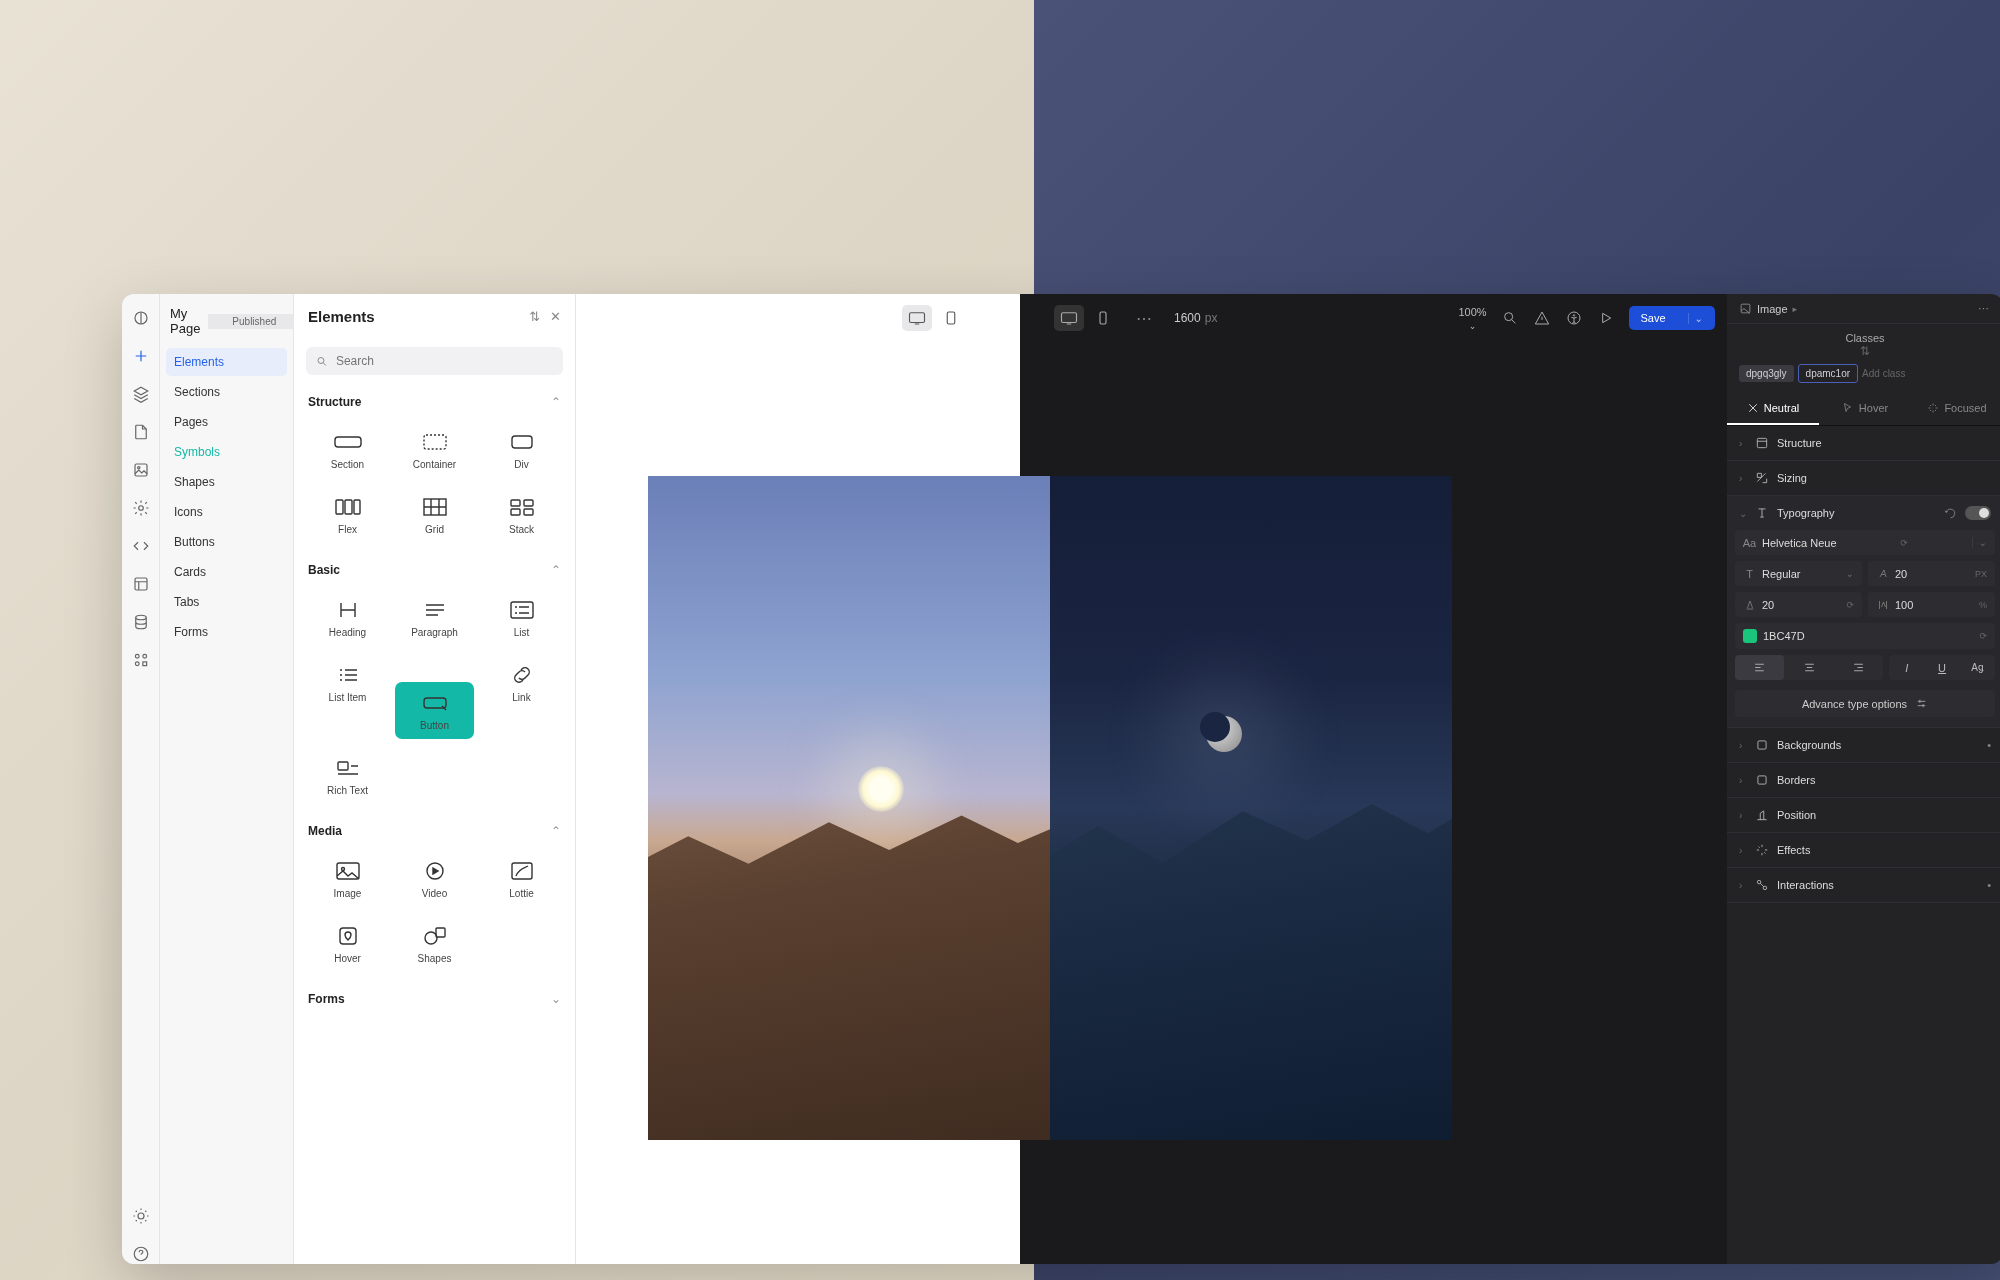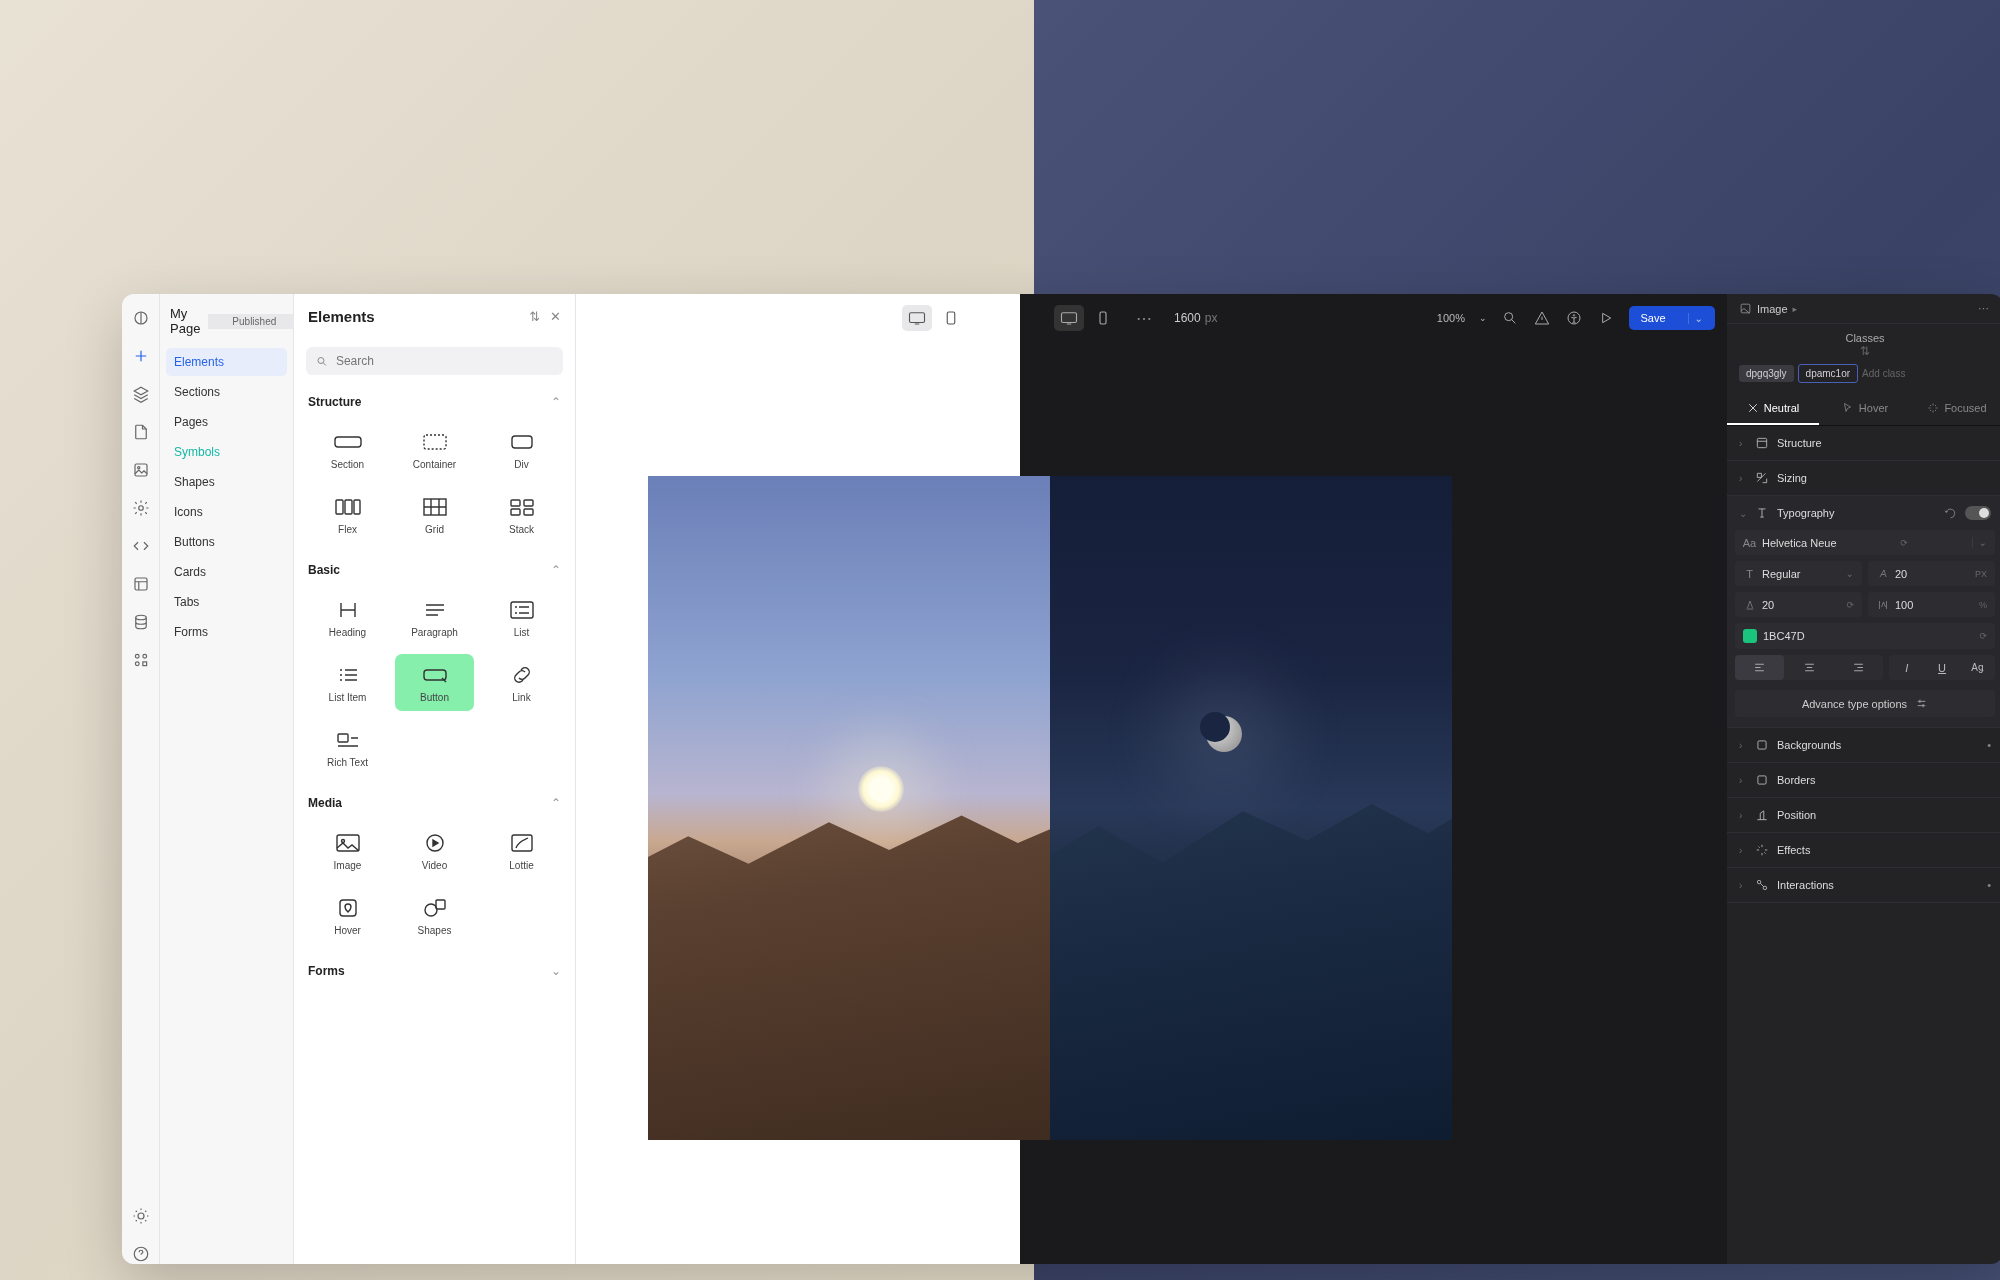--- a/index.html
+++ b/index.html
@@ -36,42 +36,42 @@
 .el-header-ctrls span { cursor: pointer; font-size: 13px; }
 .search-wrap { padding: 12px 12px 10px 12px; }
 .search-box { display: flex; align-items: center; background: #f1f1f3; border-radius: 6px; padding: 7px 10px; gap: 8px; }
 .search-box svg { width: 13px; height: 13px; stroke: #888; fill: none; stroke-width: 2; }
 .search-box input { border: none; background: transparent; outline: none; font-size: 12px; color: #333; width: 100%; }
 .cat-header { display: flex; align-items: center; justify-content: space-between; padding: 10px 14px 6px 14px; }
 .cat-title { font-size: 12px; font-weight: 600; color: #222; }
 .cat-chev { color: #999; font-size: 12px; cursor: pointer; }
 .tile-grid { display: grid; grid-template-columns: repeat(3, 1fr); gap: 8px 8px; padding: 6px 14px 10px 14px; }
 .tile { display: flex; flex-direction: column; align-items: center; gap: 6px; padding: 10px 4px 8px 4px; border-radius: 7px; cursor: pointer; }
-.tile.hover { background: #86efac; }
+.tile.hover { background: #14b8a6; margin-top: 28px; }
 .tile-ic { width: 30px; height: 22px; display: flex; align-items: center; justify-content: center; }
 .tile-ic svg { stroke: #333; fill: none; stroke-width: 1.4; }
 .tile-label { font-size: 10px; color: #444; }
 
 
 .canvas-area { flex: 1; display: flex; flex-direction: column; background: #fff; position: relative; }
 .canvas-area .light-half { position: absolute; left: 0; top: 0; width: 444px; height: 100%; background: #fff; }
 .canvas-area .dark-half { position: absolute; left: 444px; top: 0; right: 0; height: 100%; background: #1a1a1c; }
 .topbar { position: relative; height: 48px; display: flex; align-items: center; z-index: 2; }
 .tb-left { position: absolute; left: 326px; display: flex; gap: 4px; align-items: center; }
 .dev-btn { width: 30px; height: 26px; border-radius: 5px; display: flex; align-items: center; justify-content: center; cursor: pointer; }
 .dev-btn.light { color: #555; }
 .dev-btn.light.active { background: #e8e8ea; }
 .dev-btn.dark { color: #aaa; }
 .dev-btn.dark.active { background: #333; }
 .dev-btn svg { width: 18px; height: 14px; stroke: currentColor; fill: none; stroke-width: 1.5; }
 .tb-dots { color: #888; margin-left: 14px; font-size: 16px; letter-spacing: 2px; cursor: pointer; }
 .tb-width { margin-left: 16px; font-size: 12px; color: #ccc; }
 .tb-width .unit { color: #777; margin-left: 4px; }
 .tb-right { position: absolute; right: 12px; display: flex; align-items: center; gap: 14px; }
-.zoom { font-size: 11px; color: #bbb; display: flex; align-items: center; gap: 14px; }
+.zoom { font-size: 11px; color: #bbb; display: flex; align-items: center; gap: 3px; flex-direction: column; }
 .tb-ic { width: 18px; height: 18px; display: flex; align-items: center; justify-content: center; color: #aaa; cursor: pointer; }
 .tb-ic svg { width: 16px; height: 16px; stroke: currentColor; fill: none; stroke-width: 1.5; }
 .save-btn { background: #1d4ed8; color: #fff; font-size: 11px; padding: 6px 12px; border-radius: 5px; display: flex; align-items: center; gap: 22px; cursor: pointer; }
 .save-btn .chev { font-size: 10px; opacity: .7; border-left: 1px solid rgba(255,255,255,.25); padding-left: 6px; }
 
 .canvas-body { position: relative; flex: 1; z-index: 1; }
 .artwork { position: absolute; left: 72px; top: 134px; width: 804px; height: 664px; display: flex; }
 .art-half { width: 50%; height: 100%; position: relative; overflow: hidden; }
 .art-day { background: linear-gradient(180deg, #6b7fb8 0%, #8ea3d0 30%, #b8b5d0 48%, #c9a890 55%, #6a4838 75%, #4a3328 100%); }
 .art-night { background: linear-gradient(180deg, #151e38 0%, #1a2542 30%, #283858 50%, #1f3048 60%, #162538 80%, #0d1828 100%); }

